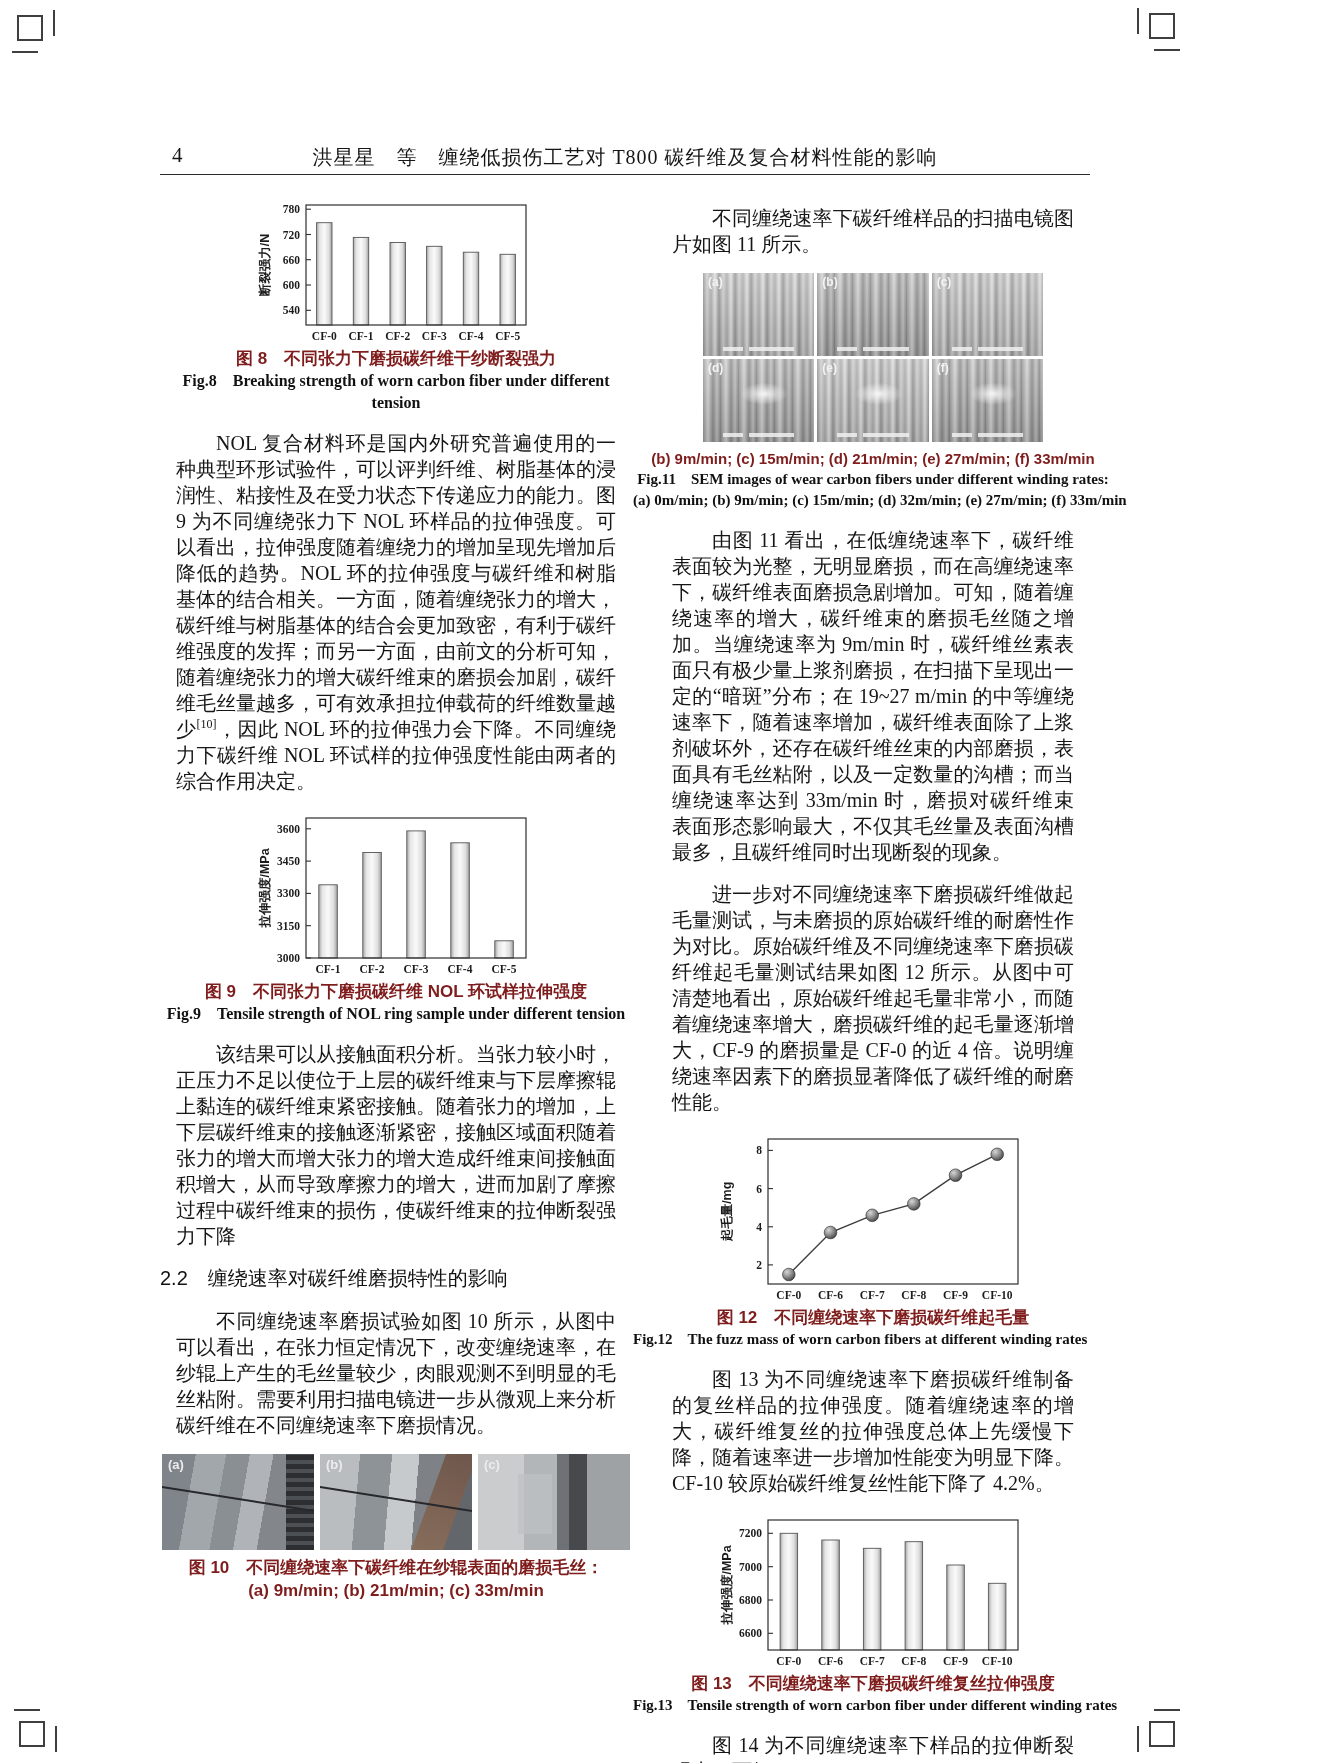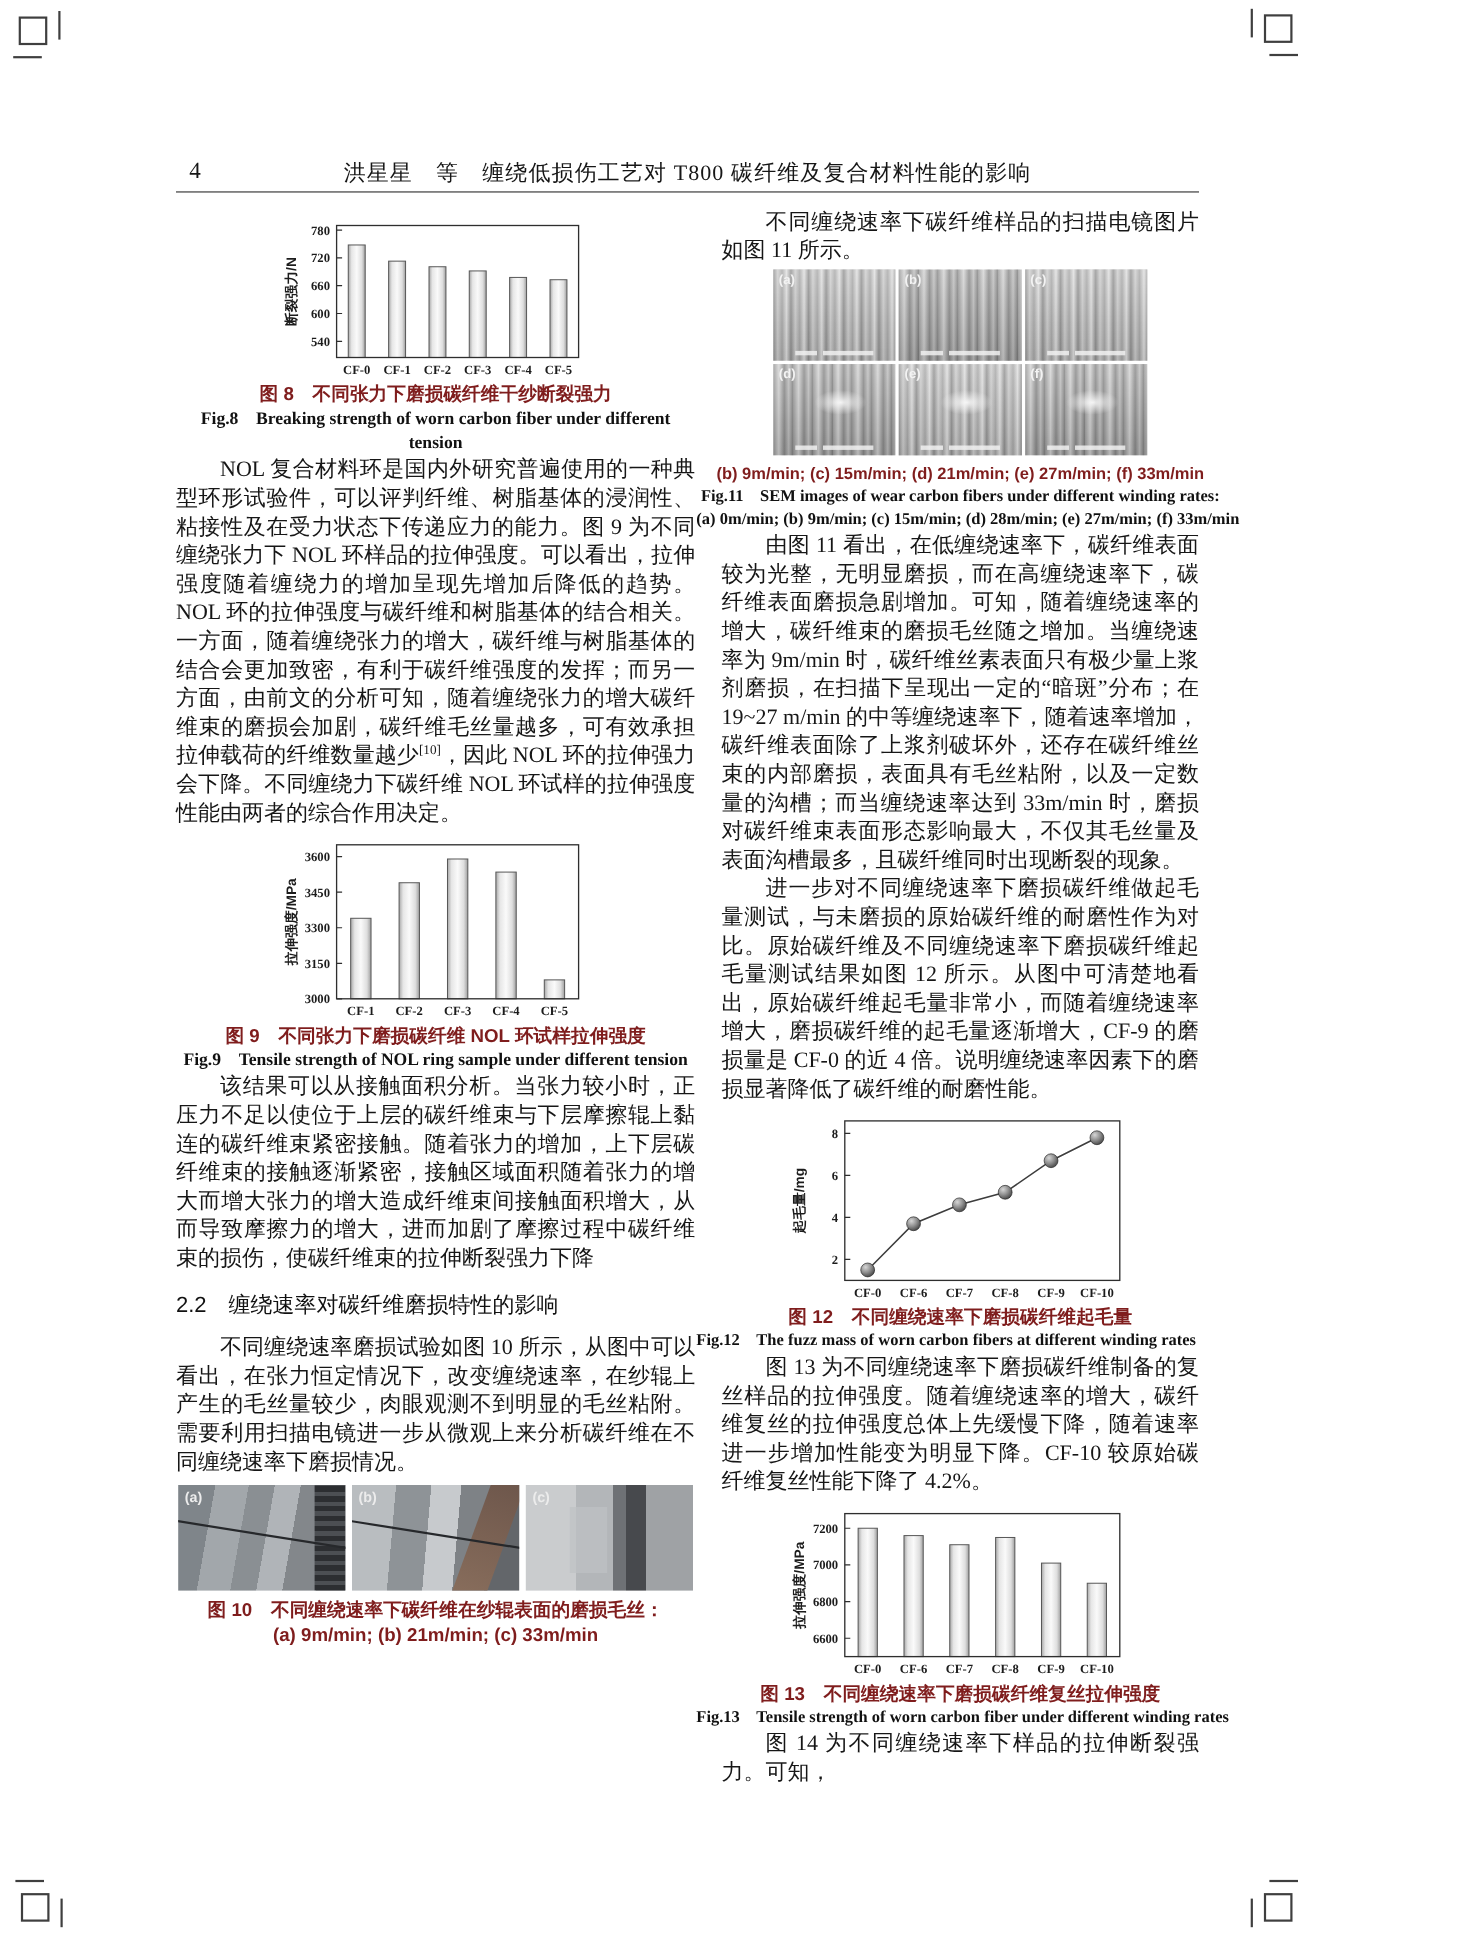--- a/index.html
+++ b/index.html
@@ -19,21 +19,21 @@
   .cm-br{left:1122px;top:1694px;} .cm-br .v{left:15px;bottom:0;width:2px;height:26px;}
   .cm-br .h{top:15px;right:0;height:2px;width:26px;} .cm-br .sq{right:5px;bottom:5px;}
   
   .content{position:absolute;left:160px;top:140px;width:930px;}
   .hdr{position:relative;height:34px;border-bottom:1.5px solid #2b2b2b;}
   .hdr .pnum{position:absolute;left:12px;top:3px;font-size:21px;}
   .hdr .rtitle{position:absolute;left:0;width:100%;text-align:center;top:4px;font-size:20px;letter-spacing:1px;}
   .cols{display:flex;gap:24px;margin-top:14px;}
   .colL{width:472px;}
   .colR{width:434px;}
-  p.body{font-size:20px;line-height:26px;text-align:justify;margin:0;text-indent:2em;font-family:Liberation Serif, serif;}
+  p.body{font-size:20px;line-height:26px;text-align:justify;margin:16px;text-indent:2em;font-family:Liberation Serif, serif;}
   p.body sup{font-size:12px;line-height:0;}
   figure{margin:0;text-align:center;}
   .chart-wrap{display:flex;justify-content:center;}
   .cap-zh{font-family:"Liberation Sans","DejaVu Sans",sans-serif;font-weight:bold;font-size:17px;line-height:23px;color:#7f1d1d;}
   .cap-en{font-weight:bold;font-size:16px;line-height:22px;color:#111;}
   .cap-sm{font-size:15px;line-height:21px;}
   .wide-cap{width:480px;margin-left:-23px;}
   .nowrap{white-space:nowrap;}
   
   .fig10-row{display:flex;gap:6px;justify-content:center;margin-top:8px;}
@@ -245,21 +245,21 @@
             <div class="sem-cell dmg">
                 <span class="plabel">(e)</span>
               </div>
             <div class="sem-cell dmg">
                 <span class="plabel">(f)</span>
               </div>
           </div>
           <div class="wide-cap sp-t6">
             <div class="cap-zh cap-sm nowrap">(b) 9m/min; (c) 15m/min; (d) 21m/min; (e) 27m/min; (f) 33m/min</div>
             <div class="cap-en cap-sm nowrap">Fig.11　SEM images of wear carbon fibers under different winding rates:</div>
-            <div class="cap-en cap-sm nowrap">(a) 0m/min; (b) 9m/min; (c) 15m/min; (d) 28m/min; (e) 27m/min; (f) 33m/min</div>
+            <div class="cap-en cap-sm nowrap">(a) 0m/min; (b) 9m/min; (c) 15m/min; (d) 32m/min; (e) 27m/min; (f) 33m/min</div>
           </div>
         </figure>
 
         <p class="body sp-t8">由图 11 看出，在低缠绕速率下，碳纤维表面较为光整，无明显磨损，而在高缠绕速率下，碳纤维表面磨损急剧增加。可知，随着缠绕速率的增大，碳纤维束的磨损毛丝随之增加。当缠绕速率为 9m/min 时，碳纤维丝素表面只有极少量上浆剂磨损，在扫描下呈现出一定的“暗斑”分布；在 19~27 m/min 的中等缠绕速率下，随着速率增加，碳纤维表面除了上浆剂破坏外，还存在碳纤维丝束的内部磨损，表面具有毛丝粘附，以及一定数量的沟槽；而当缠绕速率达到 33m/min 时，磨损对碳纤维束表面形态影响最大，不仅其毛丝量及表面沟槽最多，且碳纤维同时出现断裂的现象。</p>
 
         <p class="body">进一步对不同缠绕速率下磨损碳纤维做起毛量测试，与未磨损的原始碳纤维的耐磨性作为对比。原始碳纤维及不同缠绕速率下磨损碳纤维起毛量测试结果如图 12 所示。从图中可清楚地看出，原始碳纤维起毛量非常小，而随着缠绕速率增大，磨损碳纤维的起毛量逐渐增大，CF-9 的磨损量是 CF-0 的近 4 倍。说明缠绕速率因素下的磨损显著降低了碳纤维的耐磨性能。</p>
 
         <figure class="sp-t8">
           <div class="chart-wrap">
               <svg width="310" height="175" xmlns="http://www.w3.org/2000/svg" font-family="'Liberation Serif','DejaVu Serif',serif">

